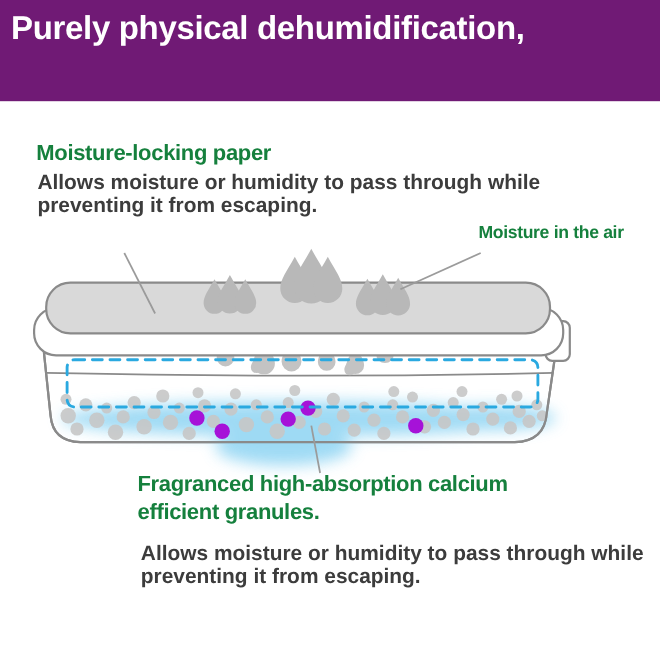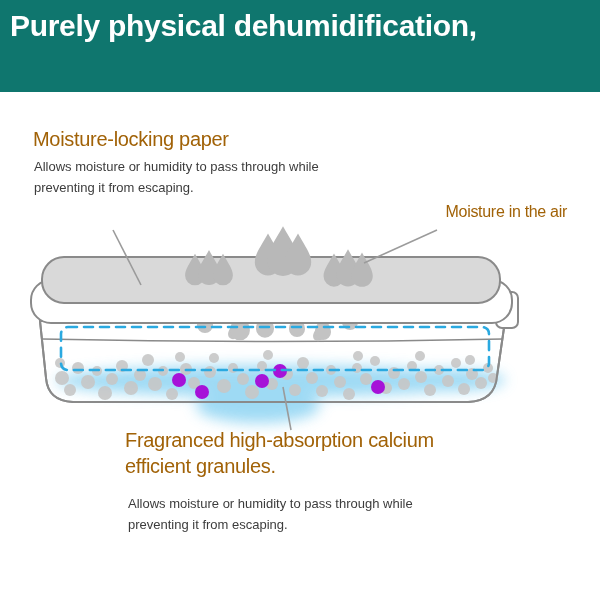--- a/index.html
+++ b/index.html
@@ -4,37 +4,37 @@
 <style>
   html,body{margin:0;padding:0;background:#ffffff;}
   #page{position:relative;width:600px;height:600px;overflow:hidden;background:#ffffff;
         font-family:"Liberation Sans",sans-serif;}
   
   .banner{position:absolute;left:0;top:0;width:600px;height:92px;box-sizing:border-box;
           padding:7px 10px 0 10px;}
   .banner .line{display:block;color:var(--banner-fg,#fff);font-size:30px;font-weight:700;
           line-height:38px;letter-spacing:-0.3px;}
   
-  .h-label{position:absolute;font-size:20px;font-weight:400;color:#a16207;letter-spacing:-0.3px;line-height:26px;}
-  .p-label{position:absolute;font-size:13px;color:#3c3c3c;line-height:21px;letter-spacing:0;}
+  .h-label{position:absolute;font-size:20px;font-weight:700;color:#15803d;letter-spacing:-0.3px;line-height:26px;}
+  .p-label{position:absolute;font-size:19px;color:#3c3c3c;line-height:21px;letter-spacing:0;font-weight:bold;}
   .p-label span,.h-label span{display:block;}
   #top-heading{left:33px;top:126px;}
   #top-body{left:34px;top:156px;}
   #right-heading{right:33px;top:199px;text-align:right;font-size:16px;}
   #bottom-heading{left:125px;top:427px;}
   #bottom-body{left:128px;top:493px;}
   
   #diagram-svg{position:absolute;left:0;top:0;}
 </style>
 </head>
 <body>
 
 <div id="page">
 
-  <div class="banner" style="background: #0f766e;">
+  <div class="banner" style="background: #701a75;">
     <span class="line">Purely physical dehumidification,</span>
   </div>
 
   <svg id="diagram-svg" width="600" height="600" viewBox="0 0 600 600">
     <defs>
       <filter id="blur8" x="-50%" y="-50%" width="200%" height="200%">
         <feGaussianBlur stdDeviation="7"></feGaussianBlur>
       </filter>
     </defs>
 

